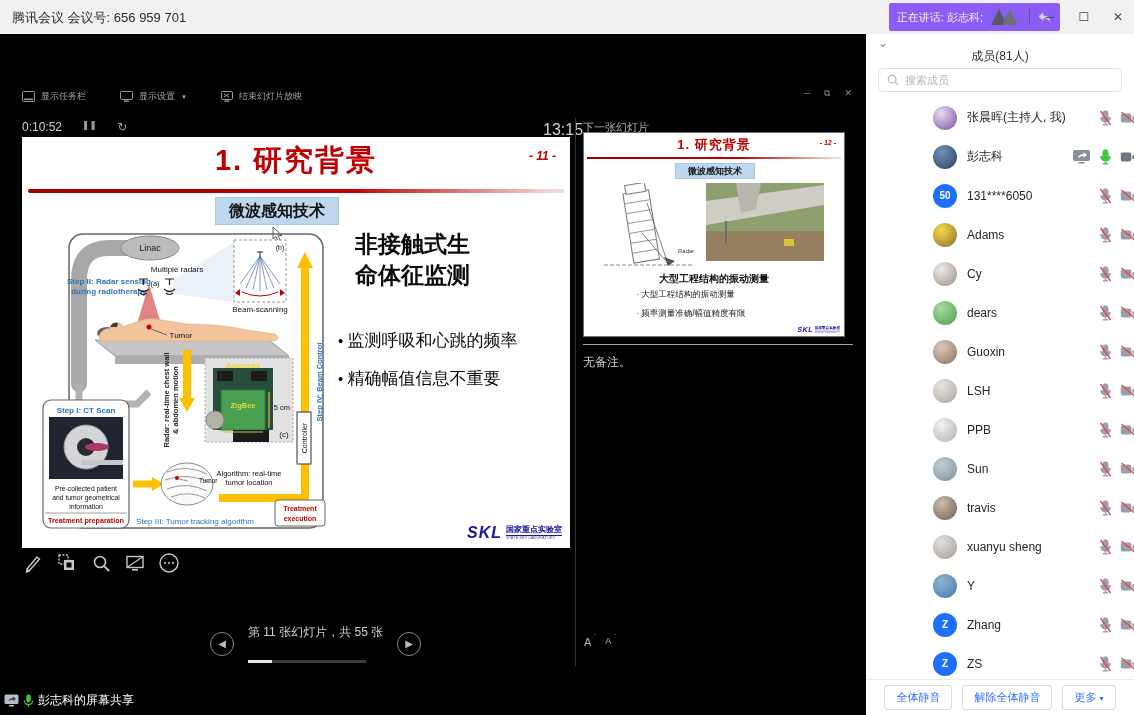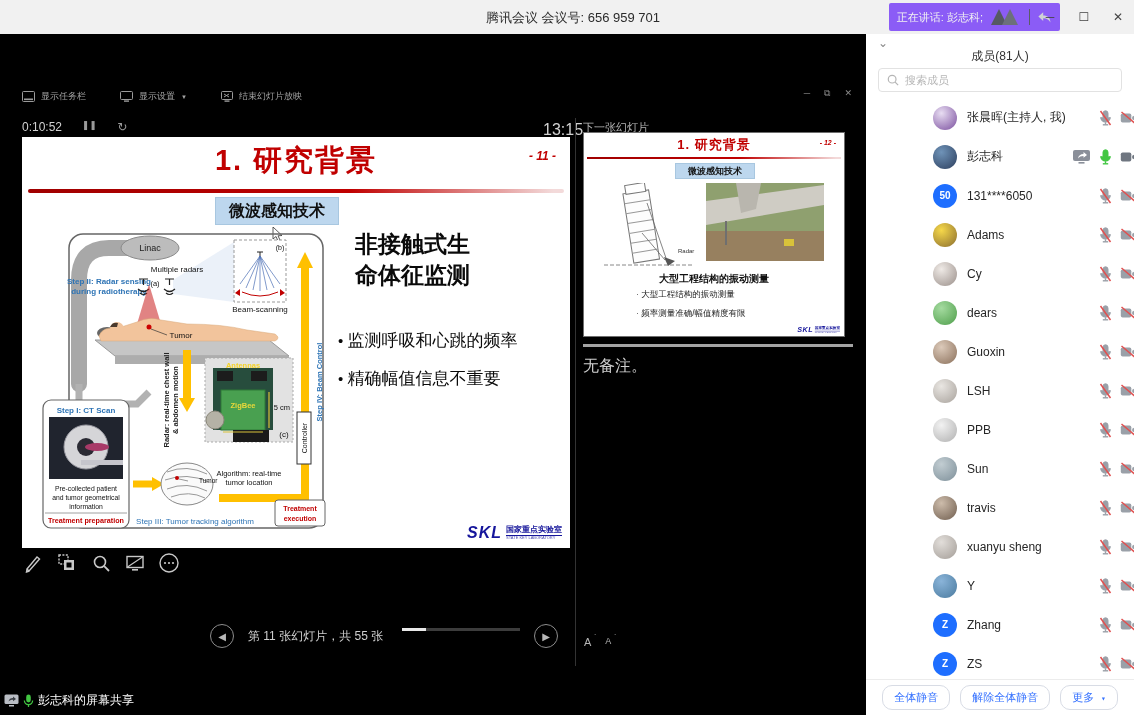--- a/index.html
+++ b/index.html
@@ -2,21 +2,21 @@
 <html><head>
 <meta charset="utf-8">
 <style>
   * { margin:0; padding:0; box-sizing:border-box; }
   html,body { background:#222; }
   body { font-family:"Liberation Sans","DejaVu Sans",sans-serif; }
   #app { position:relative; width:1134px; height:715px; overflow:hidden; background:#000; }
 
   
   .titlebar { position:absolute; left:0; top:0; width:1134px; height:34px; background:#f1f1f1; z-index:30; }
-  .titlebar .app-title { position:absolute; left:12px; right:0; top:9px; text-align:center; font-size:13px; color:#2b2b2b; }
+  .titlebar .app-title { position:absolute; left:12px; right:0; top:9px; font-size:13px; color:#2b2b2b; }
   .speaking-box { position:absolute; right:74px; top:3px; height:28px; background:#8b5cf6; border-radius:2px; display:flex; align-items:center; padding:0 8px; gap:6px; }
   .speaking-box .lbl { color:#f2f2f2; font-size:11px; white-space:nowrap; }
   .wave-logo { position:relative; width:34px; height:20px; }
   .wave-logo i { position:absolute; bottom:2px; width:16px; height:16px; background:#61656d; clip-path:polygon(50% 0,100% 100%,0 100%); }
   .wave-logo i:first-child { left:2px; background:#555962; }
   .wave-logo i:last-child { left:13px; background:#6c707a; }
   .speaking-sep { width:1px; height:16px; background:#5a5e66; }
   .reply-ico svg { display:block; }
   .win-btns { position:absolute; right:6px; top:0; height:34px; display:flex; align-items:center; gap:14px; }
   .win-btn { width:20px; text-align:center; font-size:12px; color:#444; cursor:default; }
@@ -50,41 +50,41 @@
   .skl-txt b { font-size:8px; color:#15159b; }
   .skl-txt i { font-size:4px; font-style:normal; color:#4a4ab0; border-top:1px solid #15159b; margin-top:1px; }
 
   .diagram { position:absolute; left:15px; top:95px; }
 
   
   .annbar { position:absolute; left:22px; top:518px; display:flex; gap:12px; }
   .ann-ico { width:22px; height:22px; display:flex; align-items:center; justify-content:center; }
   .navbar { position:absolute; left:210px; top:590px; display:flex; align-items:center; gap:14px; }
   .nav-circle { width:24px; height:24px; border:1.5px solid #8d8d8d; border-radius:50%; color:#b8b8b8; font-size:10px; display:flex; align-items:center; justify-content:center; }
-  .nav-text-wrap { display:flex; gap:19px;text-align:center; }
+  .nav-text-wrap { display:flex; flex-direction:column; gap:19px;text-align:center; }
   .nav-label { font-size:12px; color:#cfcfcf; }
   .progress { width:118px; height:3px; background:#3c3c3c; }
   .progress > div { height:3px; background:#e8e8e8; }
 
   
   .next-label { position:absolute; left:583px; top:86px; font-size:11px; color:#b5b5b5; }
   .preview { position:absolute; left:583px; top:98px; width:262px; height:205px; background:#fff; border:1px solid #6e6e6e; color:#111; }
   .pv-title { position:absolute; left:0; right:0; top:3px; text-align:center; font-size:13px; font-weight:bold; color:#c00000; letter-spacing:1px; }
   .pv-page { position:absolute; right:8px; top:6px; font-size:7px; font-weight:bold; font-style:italic; color:#c00000; }
   .pv-rule { position:absolute; left:3px; top:24px; width:254px; height:2px; background:linear-gradient(to right,#a00000,#c00000 60%,#f3dada 98%); }
   .pv-tech { position:absolute; left:91px; top:30px; width:80px; height:16px; background:#bdd7ee; border:1px solid #a8c7e0; display:flex; align-items:center; justify-content:center; font-size:9px; font-weight:bold; }
   .pv-caption { position:absolute; left:0; right:0; top:139px; text-align:center; font-size:10px; font-weight:bold; }
   .pv-bullets { position:absolute; left:52px; top:156px; font-size:8.5px; color:#222; }
   .pv-bullets div { margin-bottom:7px; }
   .pv-bullets div::before { content:"·  "; color:#555; }
   .pv-skl { position:absolute; right:4px; bottom:2px; transform:scale(.45); transform-origin:right bottom; }
   .pv-tower { position:absolute; left:18px; top:50px; }
   .pv-bridge { position:absolute; left:122px; top:50px; }
 
-  .notes-area { position:absolute; left:583px; top:310px; width:270px; font-size:16px; color:#cfcfcf; border-top:3px solid #a3a3a3; padding-top:9px; }
+  .notes-area { position:absolute; left:583px; top:310px; width:270px; font-size:12px; color:#cfcfcf; border-top:1px solid #a3a3a3; padding-top:9px; }
   .font-btns { position:absolute; left:584px; top:602px; display:flex; gap:14px; color:#b5b5b5; }
   .font-btn { font-size:11px; position:relative; }
   .font-btn.small { font-size:9px; }
   .font-btn::after { content:"ˊ"; position:absolute; top:-4px; right:-5px; font-size:8px; }
 
   
   .share-footer { position:absolute; left:4px; top:658px; display:flex; align-items:center; gap:4px; color:#fff; font-size:12px; }
   .share-footer svg { display:block; }
 
   
@@ -103,21 +103,21 @@
   .row-icons { display:flex; align-items:center; gap:8px; }
   .row-icons svg { display:block; }
   .slash { display:none; }
   .icon-mic .mic-body { fill:#9aa0a8; stroke:#9aa0a8; }
   .icon-mic.muted .slash { display:block; }
   .icon-mic.on .mic-body { fill:#42c642; stroke:#42c642; }
   .icon-cam .cam-body { fill:#9aa0a8; }
   .icon-cam.cam-off .slash { display:block; }
   .icon-cam.cam-on .cam-body { fill:#6f7680; }
   .panel-footer { position:absolute; left:0; bottom:0; width:268px; height:36px; border-top:1px solid #ececec; background:#fff; display:flex; align-items:center; justify-content:center; gap:10px; }
-  .pf-btn { border:1px solid #d8dce5; border-radius:10px; background:#fff; color:#3370ff; font-size:11px; padding:4px 11px; font-family:Liberation Mono, monospace; white-space:nowrap; }
+  .pf-btn { border:1px solid #d8dce5; border-radius:3px; background:#fff; color:#3370ff; font-size:11px; padding:4px 11px; font-family:Liberation Sans, sans-serif; white-space:nowrap; }
   .pf-caret { font-size:8px; }
 
   svg text { font-family:"Liberation Sans","DejaVu Sans",sans-serif; }
 </style>
 </head>
 <body>
 
 <div id="app">
 
   <div class="titlebar">

